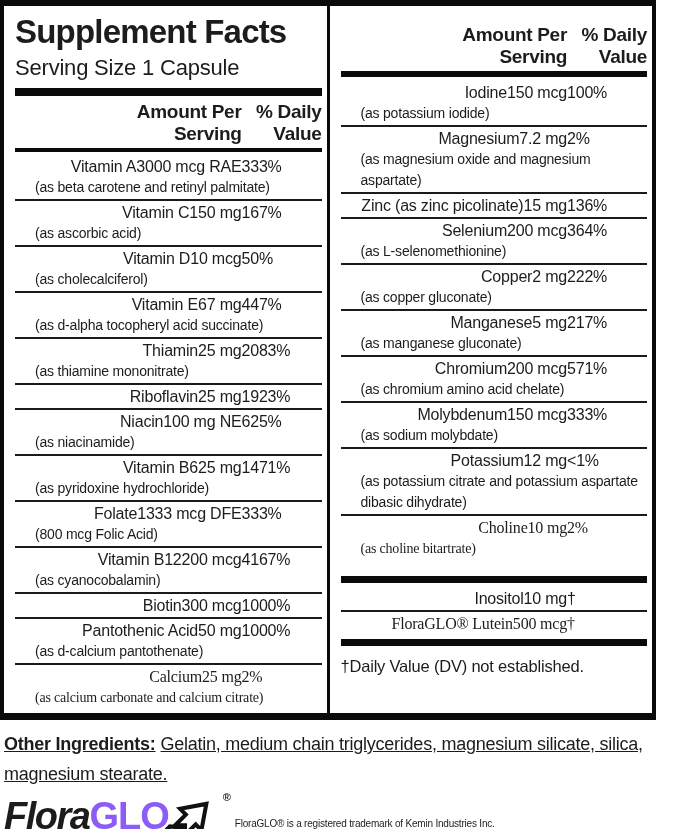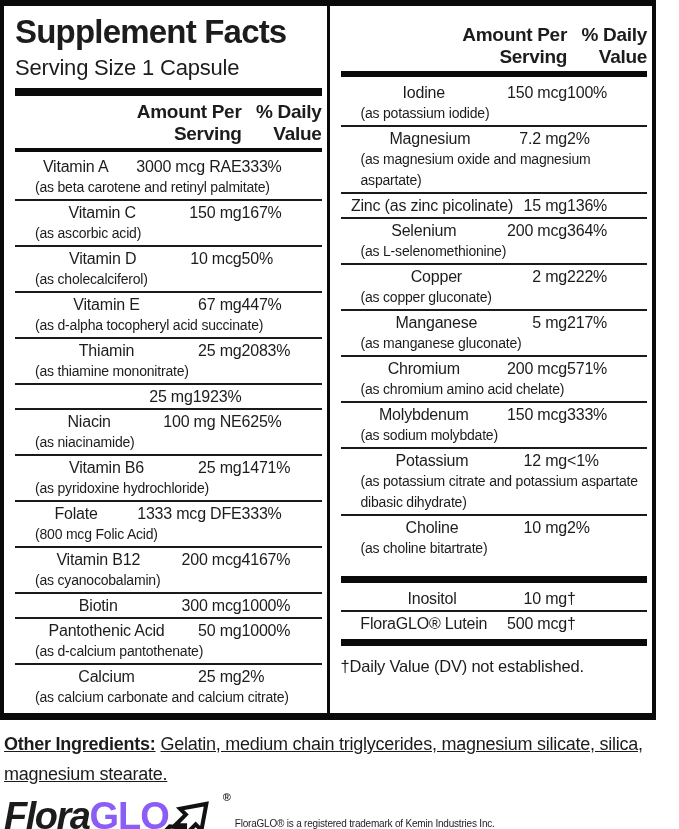--- a/index.html
+++ b/index.html
@@ -41,26 +41,26 @@
     display: grid; grid-template-columns: 1fr max-content 80px;
     font-weight: bold; font-size: 19px; line-height: 22px;
     letter-spacing: -0.3px; margin: 4px 0 2px 0;
   }
   .colhead .amt-h { grid-column: 2; text-align: right; white-space: nowrap; }
   .colhead .dv-h  { grid-column: 3; text-align: right; white-space: nowrap; }
   .col.right .colhead { margin-top: 12px; }
 
   .rows { }
   .row { border-bottom: 2px solid #1a1a1a; padding: 1px 0 1px 0; }
-  .rows .row:last-child { border-bottom: none; }
+  .rows .row:last-child { border-bottom: none; font-family: Liberation Serif, serif; }
   .row-main {
     display: grid; grid-template-columns: 1fr max-content 80px;
     font-size: 16px; line-height: 21px; letter-spacing: -0.2px;
   }
-  .row-name   { text-align: center;  white-space: nowrap; }
+  .row-name   { text-align: right;  white-space: nowrap; }
   .row-amount { text-align: right; white-space: nowrap; }
   .row-dv     { white-space: nowrap; }
   .row-sub {
     padding-left: 20px; font-size: 14px; line-height: 21px; letter-spacing: -0.2px;
   }
   .gap { height: 12px; }
   .footnote { font-size: 16.5px; line-height: 22px; margin-top: 9px; letter-spacing: -0.2px; }
 
   
   .other-ingredients {
@@ -149,20 +149,21 @@
     <div class="row-main">
       <span class="row-name">Thiamin</span>
       <span class="row-amount">25 mg</span>
       <span class="row-dv">2083%</span>
     </div>
     <div class="row-sub">(as thiamine mononitrate)</div>
   </div>
 
   <div class="row">
     <div class="row-main">
+      <span class="row-name">Riboflavin</span>
       <span class="row-amount">25 mg</span>
       <span class="row-dv">1923%</span>
     </div>
 
   </div>
 
   <div class="row">
     <div class="row-main">
       <span class="row-name">Niacin</span>
       <span class="row-amount">100 mg NE</span>

